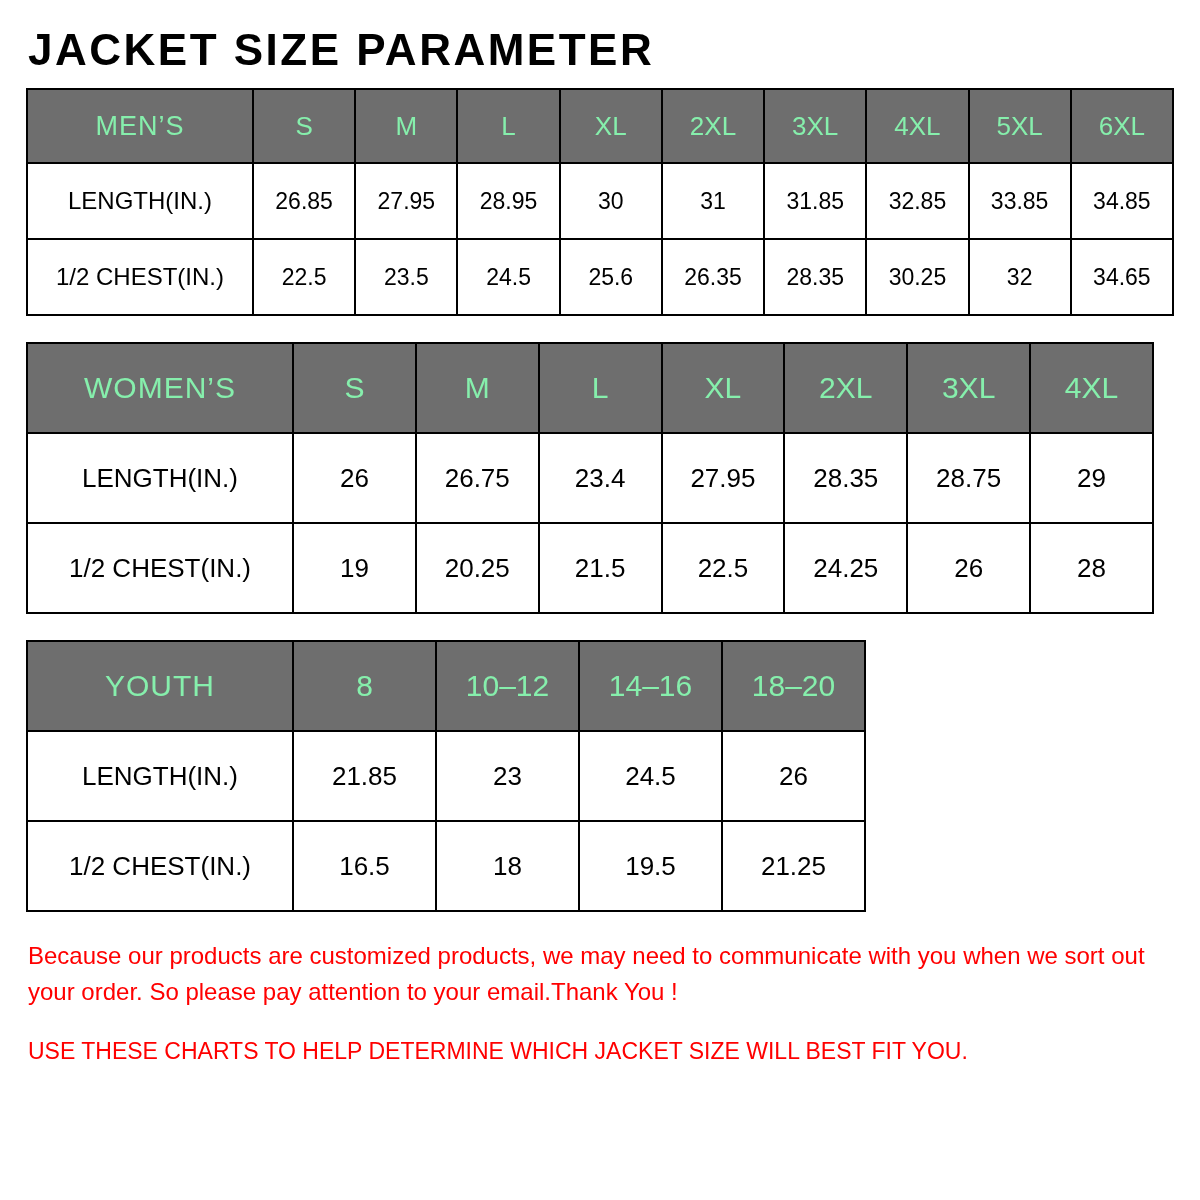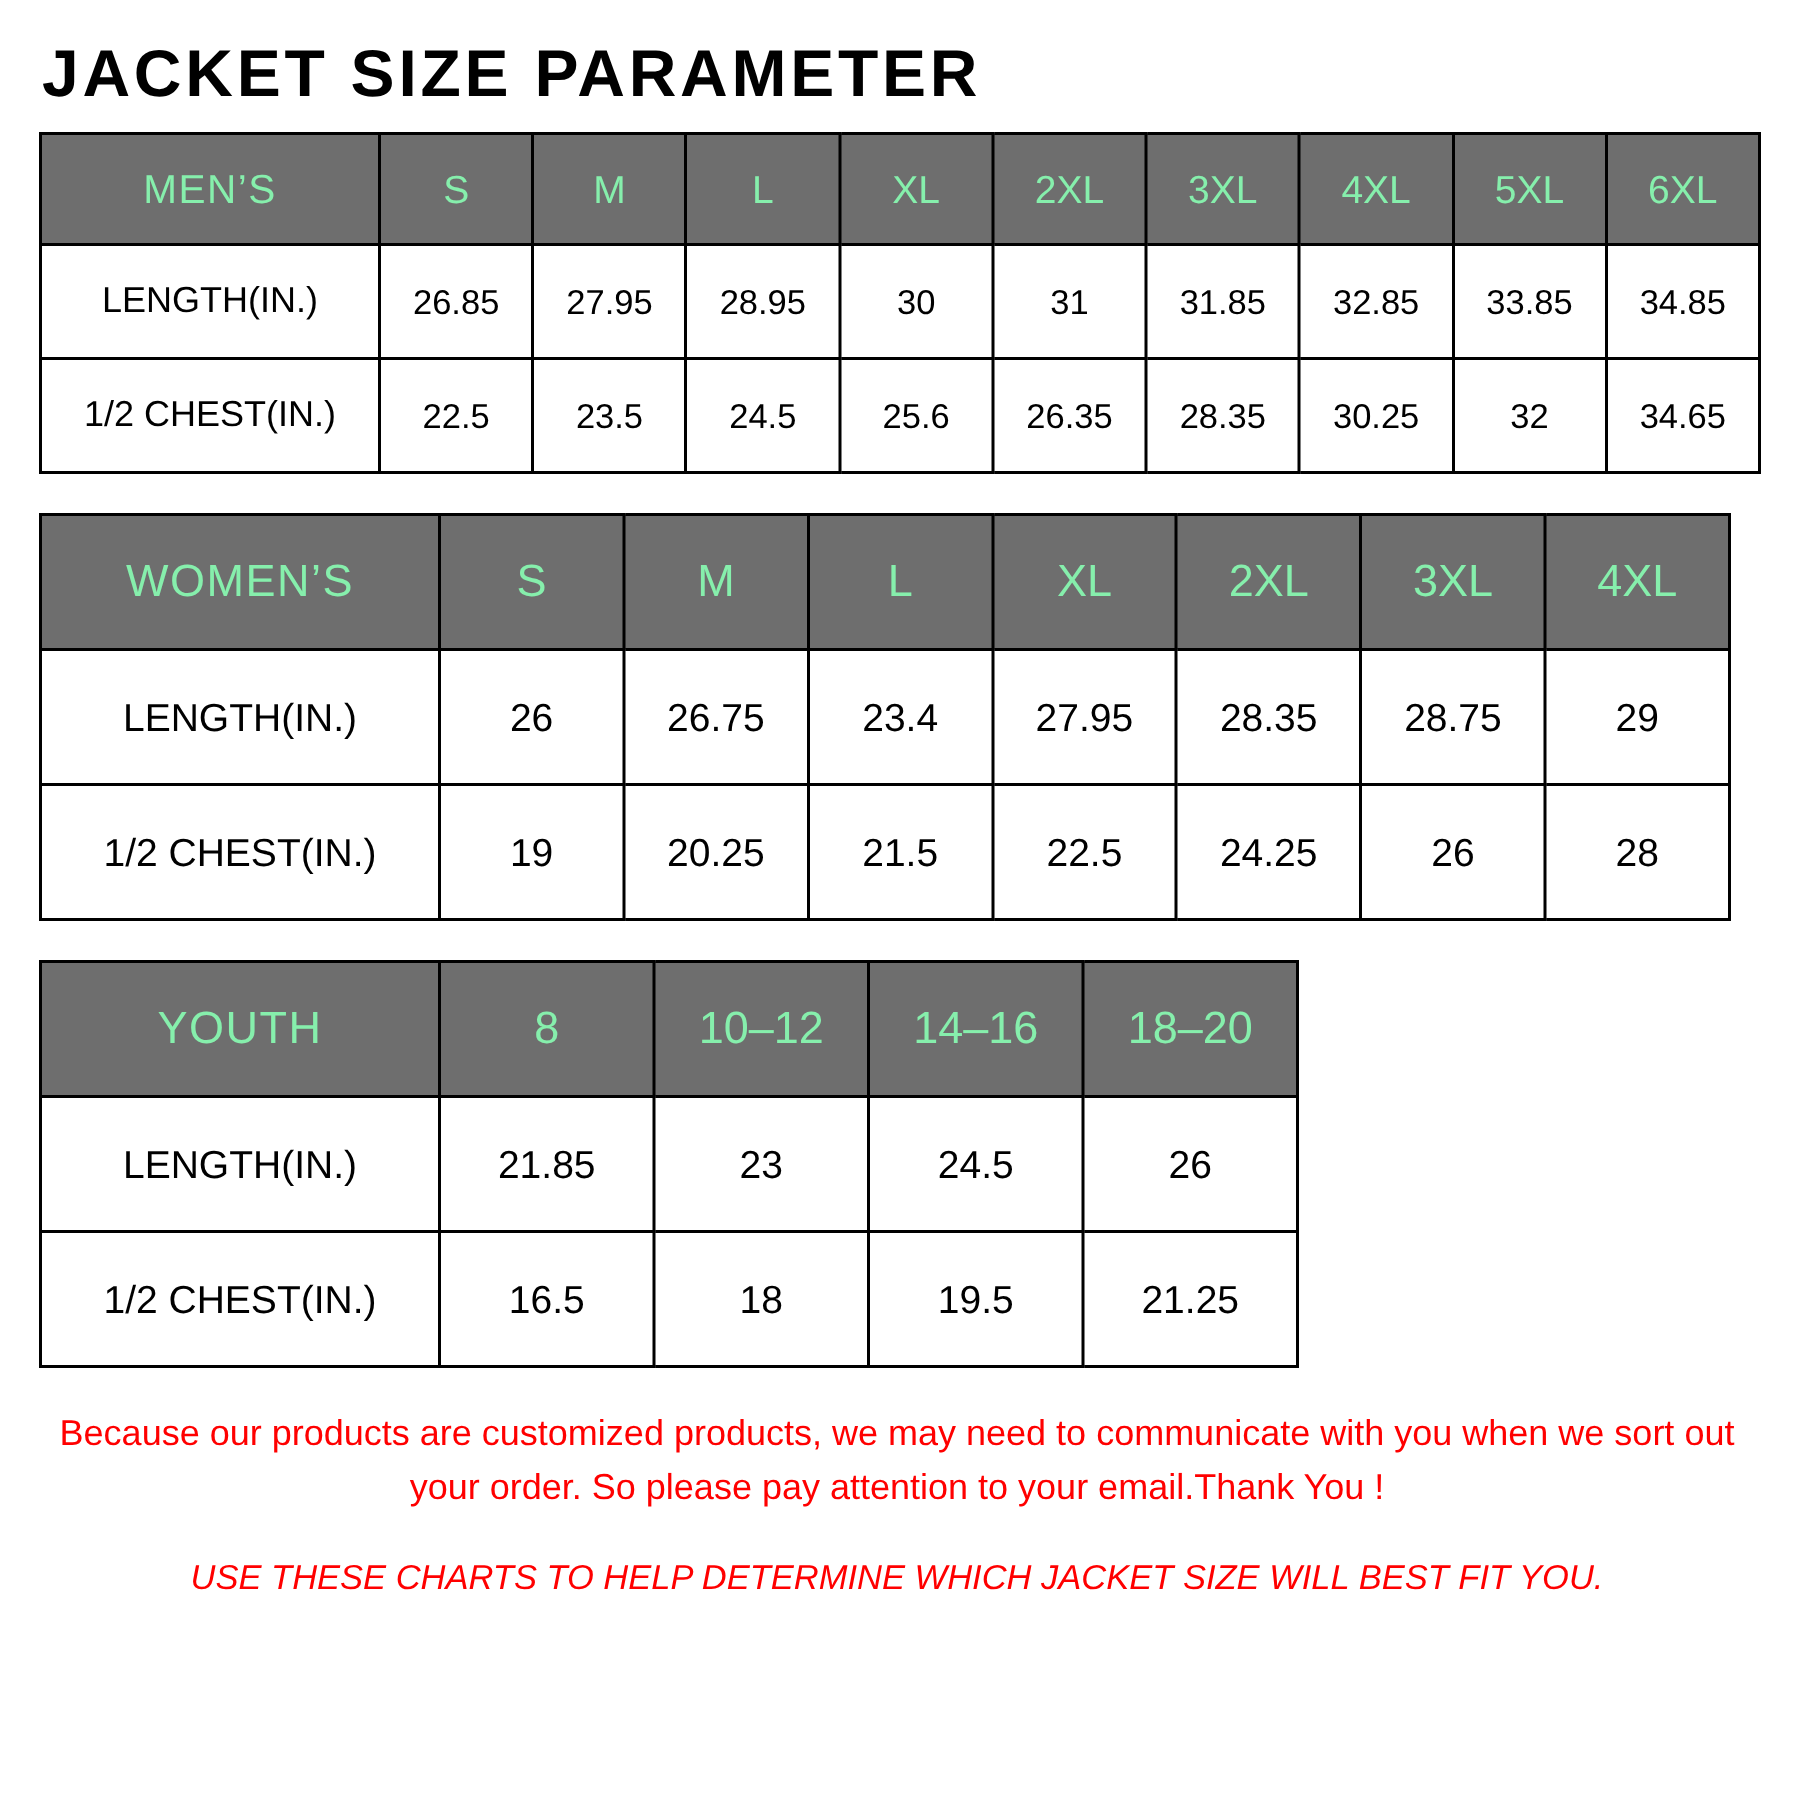--- a/index.html
+++ b/index.html
@@ -85,26 +85,24 @@
   #youth-table tbody td { height: 86px; font-size: 26px; }
   #youth-table thead .c0 { font-size: 30px; letter-spacing: 1px; }
   #youth-table .rowlabel { font-size: 26px; }
 
   .footer {
     color: #ff0000;
     font-size: 24px;
     line-height: 1.5;
     margin: 12px 0 0 2px;
     max-width: 1140px;
-    text-align: center;
   }
   .footer.second {
     margin-top: 24px;
     font-size: 23px;
-    font-style: italic;
   }
 </style>
 </head>
 <body>
 
 <div class="page">
 
   <h1 class="title">JACKET SIZE PARAMETER</h1>
 
 

